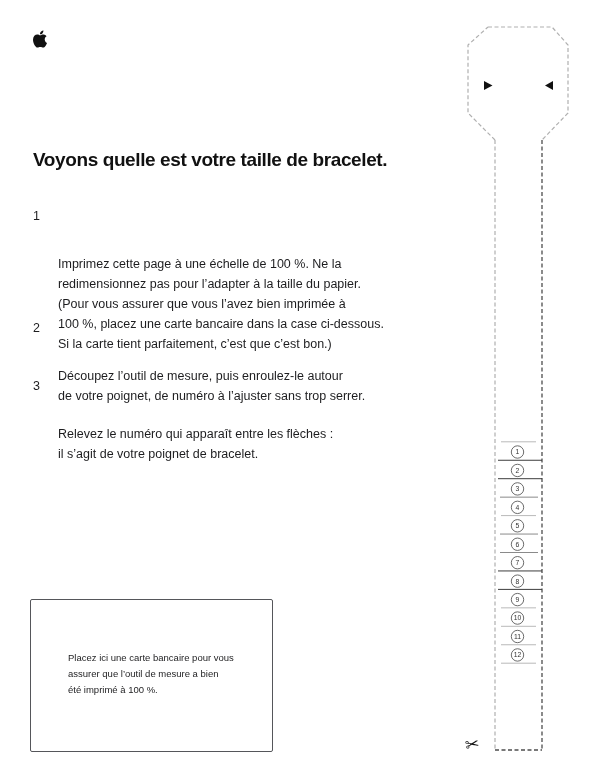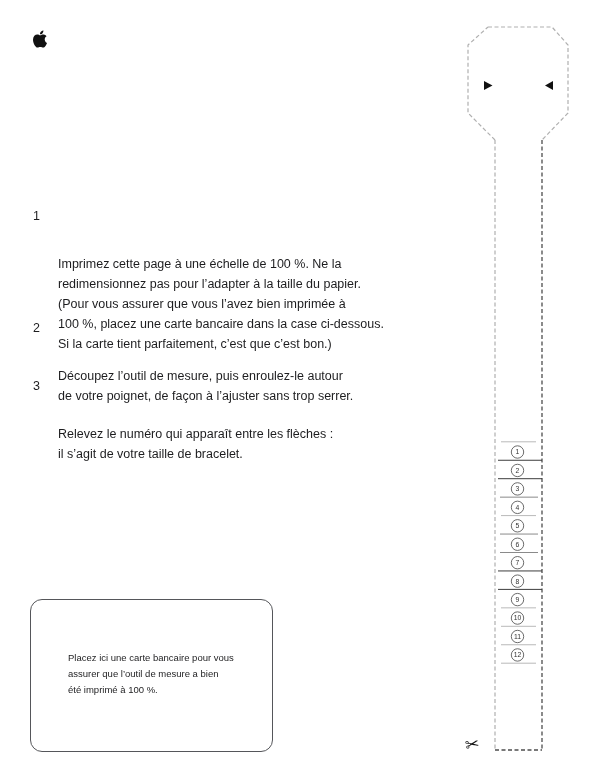--- a/index.html
+++ b/index.html
@@ -14,21 +14,21 @@
     font-size:19px;font-weight:700;letter-spacing:-0.4px;color:#111;
   }
   .step{position:absolute;left:33px;display:flex;width:400px;}
   .step .num{width:25px;flex:0 0 25px;font-size:12.5px;line-height:20px;}
   .step .txt{font-size:12.5px;line-height:20px;white-space:pre-line;margin-top:48px;}
   .step1{top:206px;}
   .step2{top:318px;}
   .step3{top:376px;}
   .card-box{
     position:absolute;left:30px;top:599px;width:241px;height:151px;
-    border:1px solid #55565a;border-radius:12px;background:#fff;
+    border:1px solid #55565a;border-radius:2px;background:#fff;
   }
   .card-box .txt{
     position:absolute;left:37px;top:50px;font-size:9.5px;line-height:15.8px;
     white-space:pre-line;color:#1d1d1f;
   }
   .tool{position:absolute;left:440px;top:15px;width:145px;height:745px;}
   .scissors{
     position:absolute;left:465px;top:734px;font-size:17px;color:#111;
     transform:rotate(-10deg);
     font-family:"DejaVu Sans",sans-serif;
@@ -39,38 +39,39 @@
 <body>
 
 <div class="page">
 
   <div class="apple-logo">
     <svg viewBox="0 0 814 1000">
       <path d="M788.1 340.9c-5.8 4.5-108.2 62.2-108.2 190.5 0 148.4 130.3 200.9 134.2 202.2-.6 3.2-20.7 71.9-68.7 141.9-42.8 61.6-87.5 123.1-155.5 123.1s-85.5-39.5-164-39.5c-76.5 0-103.7 40.8-165.9 40.8s-105.6-57-155.5-127C46.7 790.7 0 663 0 541.8c0-194.4 126.4-297.5 250.8-297.5 66.1 0 121.2 43.4 162.7 43.4 39.5 0 101.1-46 176.3-46 28.5 0 130.9 2.6 198.3 99.2zm-234-181.5c31.1-36.9 53.1-88.1 53.1-139.3 0-7.1-.6-14.3-1.9-20.1-50.6 1.9-110.8 33.7-147.1 75.8-28.5 32.4-55.1 83.6-55.1 135.5 0 7.8 1.3 15.6 1.9 18.1 3.2.6 8.4 1.3 13.6 1.3 45.4 0 102.5-30.4 135.5-71.3z"></path>
     </svg>
   </div>
 
+  <div class="title">Voyons quelle est votre taille de bracelet.</div>
 
   <div class="step step1">
     <div class="num">1</div>
     <div class="txt">Imprimez cette page à une échelle de 100 %. Ne la
 redimensionnez pas pour l’adapter à la taille du papier.
 (Pour vous assurer que vous l’avez bien imprimée à
 100 %, placez une carte bancaire dans la case ci-dessous.
 Si la carte tient parfaitement, c’est que c’est bon.)</div>
   </div>
   <div class="step step2">
     <div class="num">2</div>
     <div class="txt">Découpez l’outil de mesure, puis enroulez-le autour
-de votre poignet, de façon à l’ajuster sans trop serrer.</div>
+de votre poignet, de numéro à l’ajuster sans trop serrer.</div>
   </div>
   <div class="step step3">
     <div class="num">3</div>
     <div class="txt">Relevez le numéro qui apparaît entre les flèches :
-il s’agit de votre taille de bracelet.</div>
+il s’agit de votre poignet de bracelet.</div>
   </div>
 
   <div class="card-box">
     <div class="txt">Placez ici une carte bancaire pour vous
 assurer que l’outil de mesure a bien
 été imprimé à 100 %.</div>
   </div>
 
   <svg class="tool" viewBox="0 0 145 745">
 

